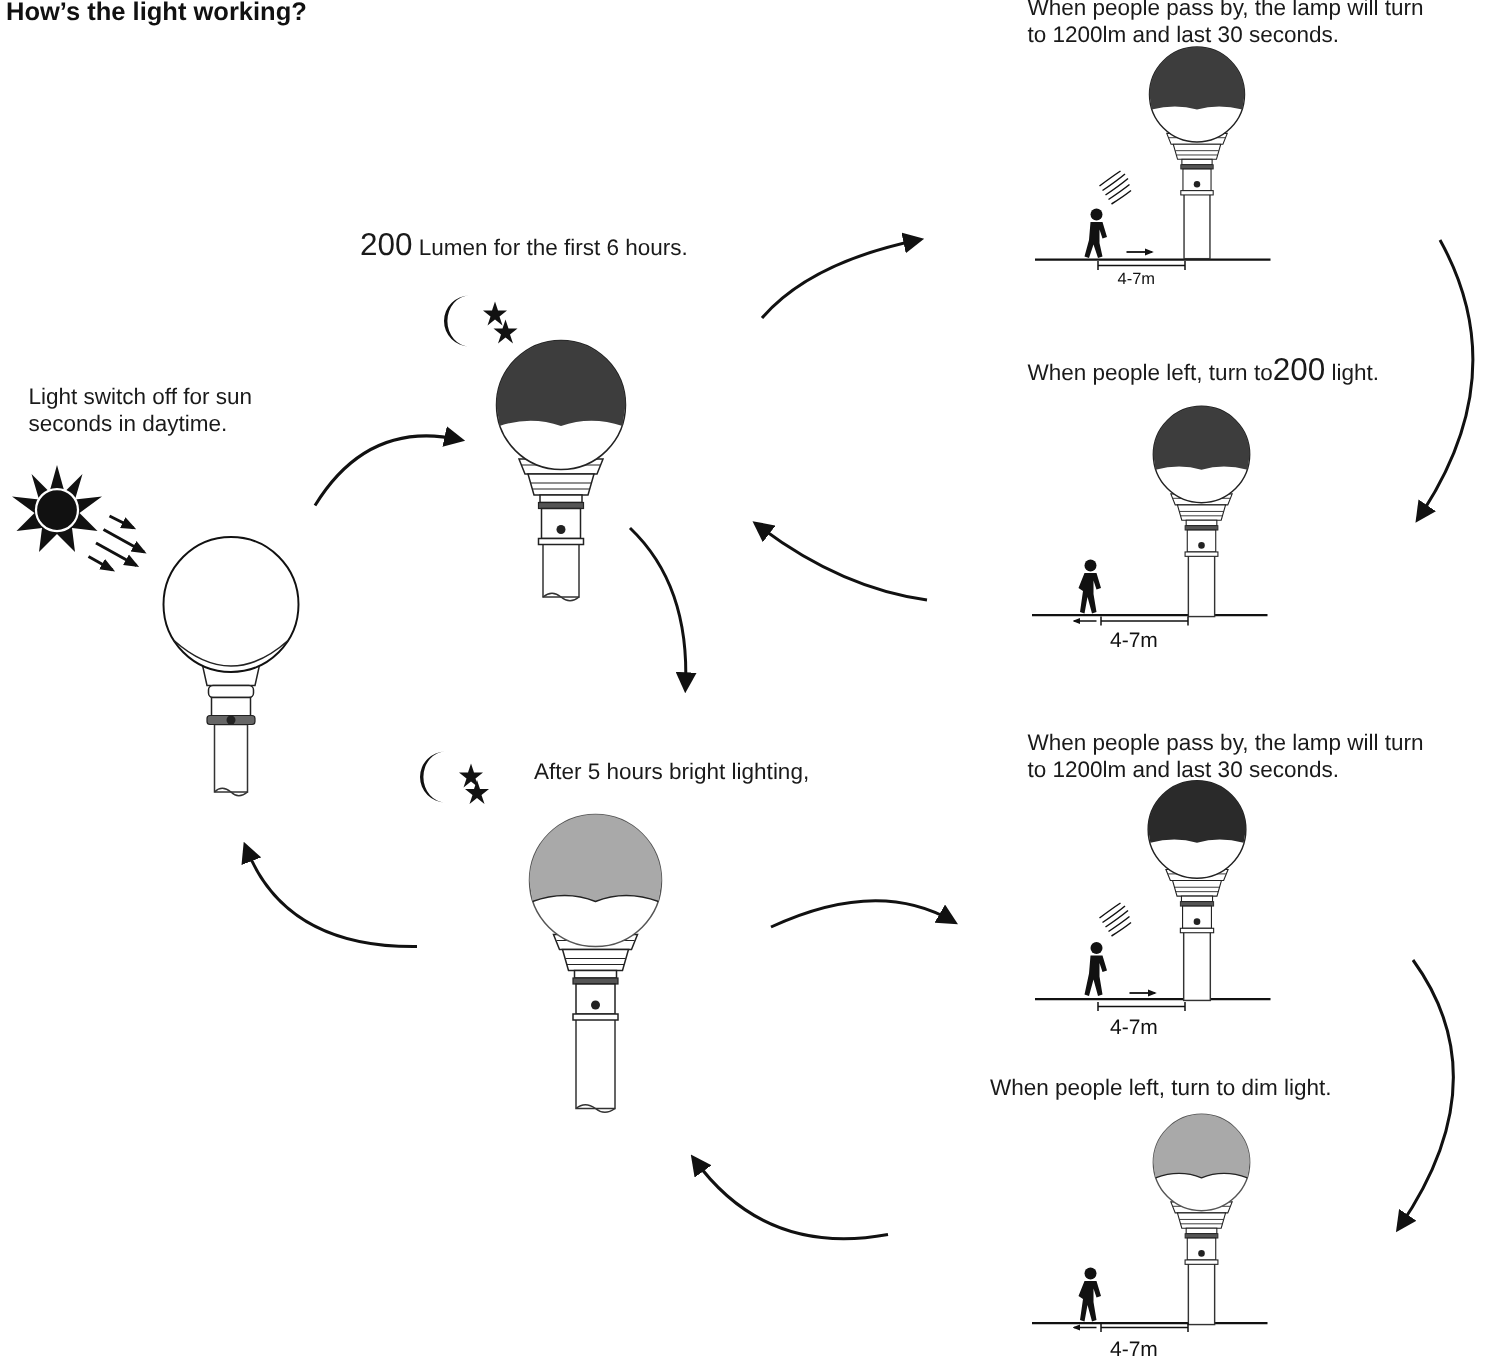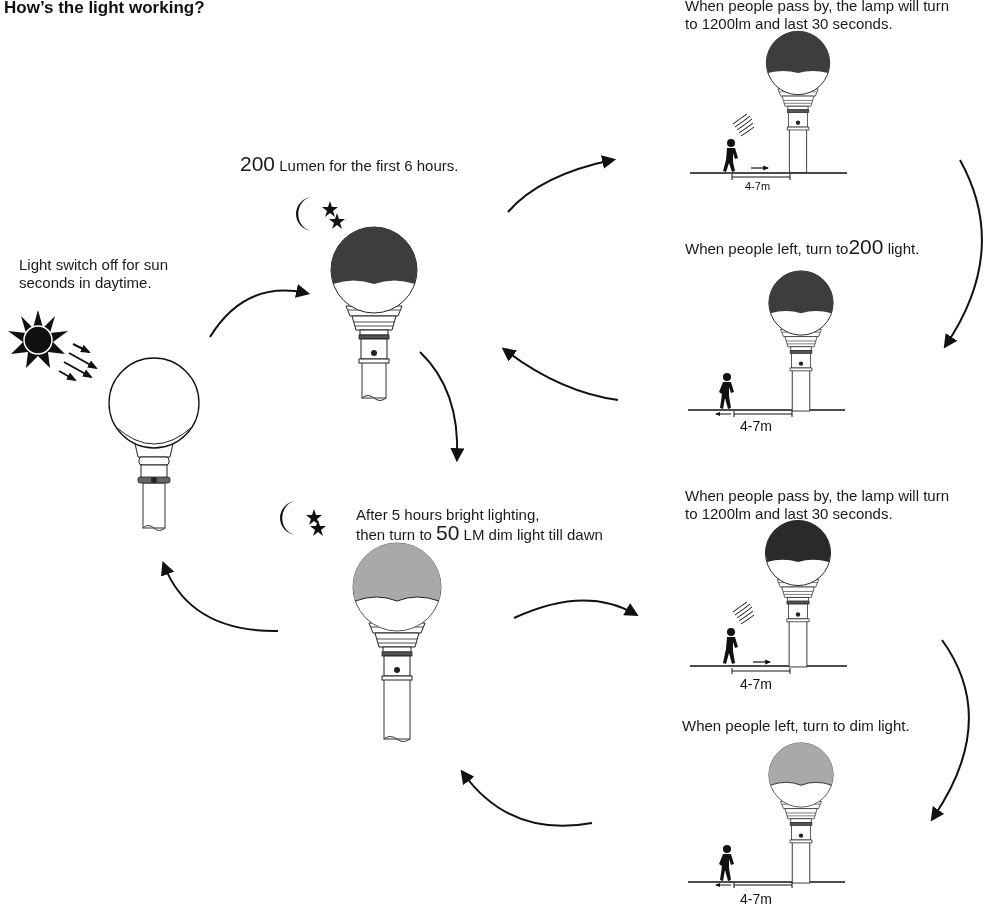--- a/index.html
+++ b/index.html
@@ -20,38 +20,37 @@
   <div>Light switch off for sun</div>
   <div>seconds in daytime.</div>
 </div>
 
 <div class="txt" style="left:240px; top:155px;">
   <span class="big">200</span><span> Lumen for  the first 6  hours.</span>
 </div>
 
 <div class="txt" style="left:356px; top:494px;margin-top:12px;">
   <div>After 5 hours bright lighting,</div>
-  <div><span>then turn to </span><span class="big">50</span><span> LM dim light till dawn</span></div>
 </div>
 
 <div class="txt" style="left:685px; top:-3px;">
   <div>When people pass by, the lamp will turn</div>
   <div>to 1200lm and last 30 seconds.</div>
 </div>
 
 <div class="txt" style="left:685px; top:238px;">
   <span>When people left, turn to</span><span class="big">200</span><span> light.</span>
 </div>
 
 <div class="txt" style="left:685px; top:487px;">
   <div>When people pass by, the lamp will turn</div>
   <div> to 1200lm and last 30 seconds.</div>
 </div>
 
-<div class="txt" style="left:682px; top:717px;">When people left, turn to dim light.</div>
+<div class="txt" style="left:660px; top:717px;">When people left, turn to dim light.</div>
 
 <div class="dist small" style="left:745px; top:180px;">4-7m</div>
 <div class="dist" style="left:740px; top:418px;">4-7m</div>
 <div class="dist" style="left:740px; top:676px;">4-7m</div>
 <div class="dist" style="left:740px; top:891px;">4-7m</div>
 
 <svg class="stage" width="999" height="907" viewBox="0 0 999 907">
   <defs>
     <marker id="ah" viewBox="0 0 10 10" refX="7" refY="5" markerWidth="7" markerHeight="7" orient="auto">
       <path d="M0,0 L10,5 L0,10 z" fill="#111"></path>

